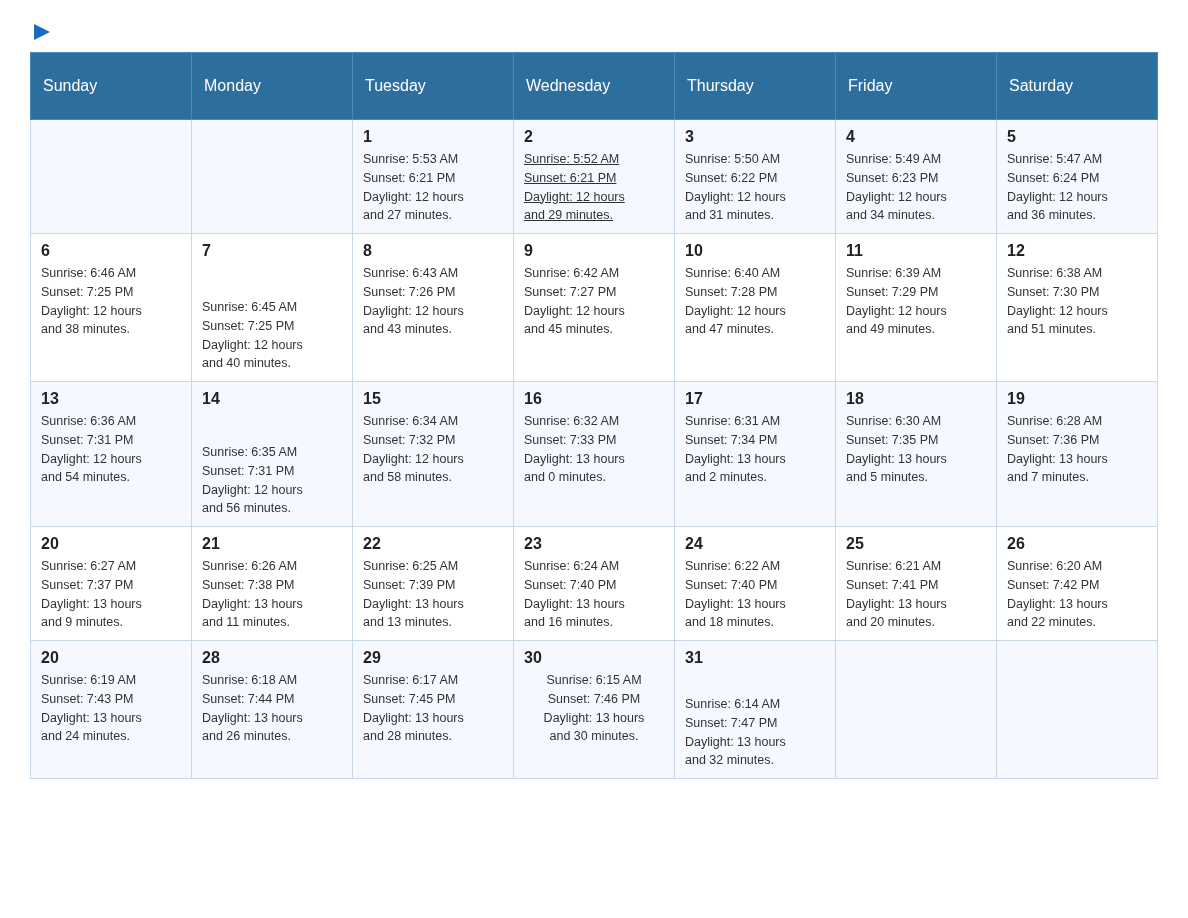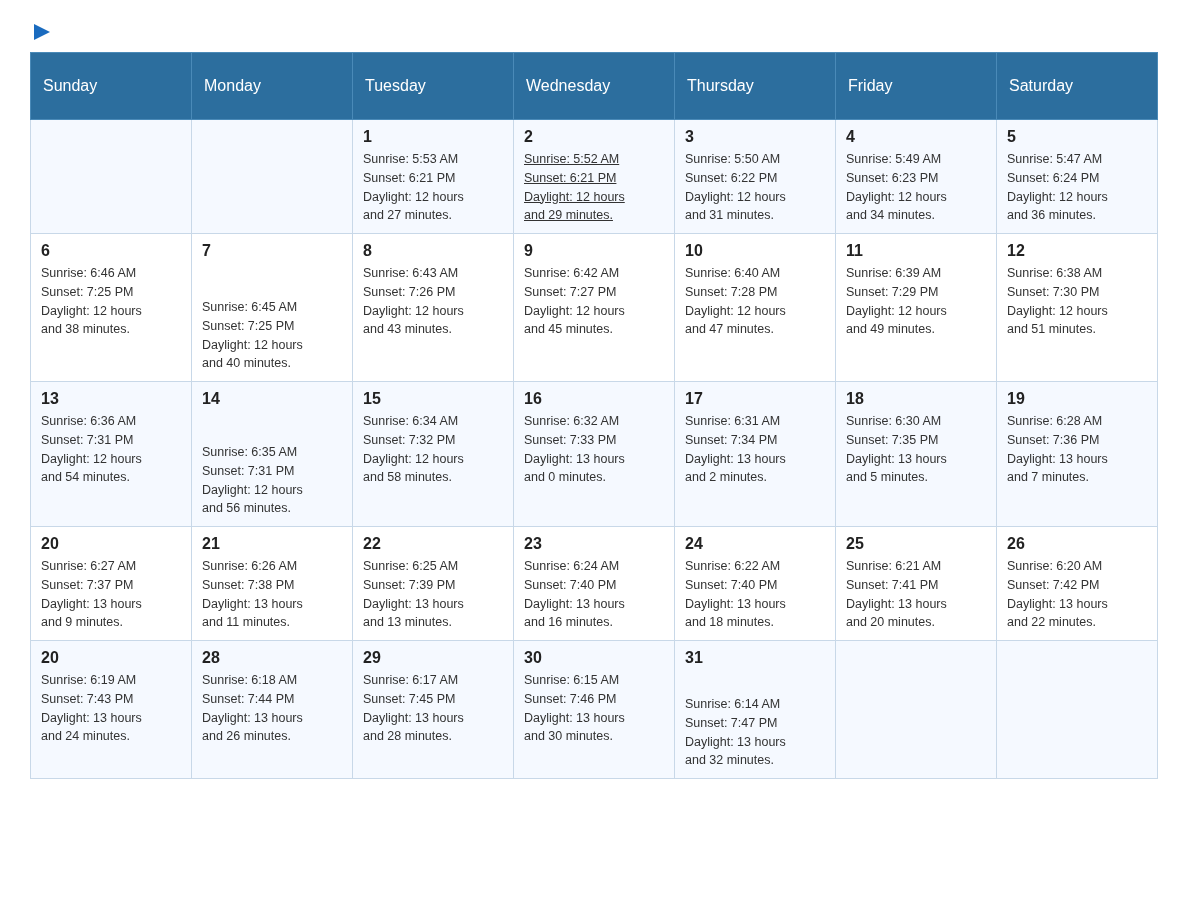--- a/index.html
+++ b/index.html
@@ -334,21 +334,21 @@
         </td>
         <td>
           <span class="day-number">29</span>
           <div class="day-info" style="white-space: pre-line;">Sunrise: 6:17 AM
 Sunset: 7:45 PM
 Daylight: 13 hours
 and 28 minutes.</div>
         </td>
         <td>
           <span class="day-number">30</span>
-          <div class="day-info" style="white-space: pre-line;">Sunrise: 6:15 AM
+          <div class="day-info" style="white-space: pre-line; text-align: center;">Sunrise: 6:15 AM
 Sunset: 7:46 PM
 Daylight: 13 hours
 and 30 minutes.</div>
         </td>
         <td>
           <span class="day-number">31</span>
           <div class="day-info" style="white-space: pre-line; margin-top: 28px;">Sunrise: 6:14 AM
 Sunset: 7:47 PM
 Daylight: 13 hours
 and 32 minutes.</div>

